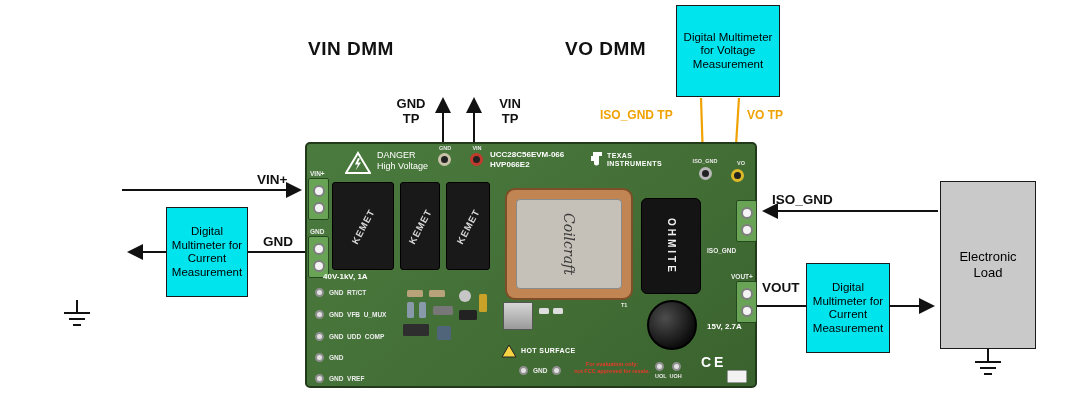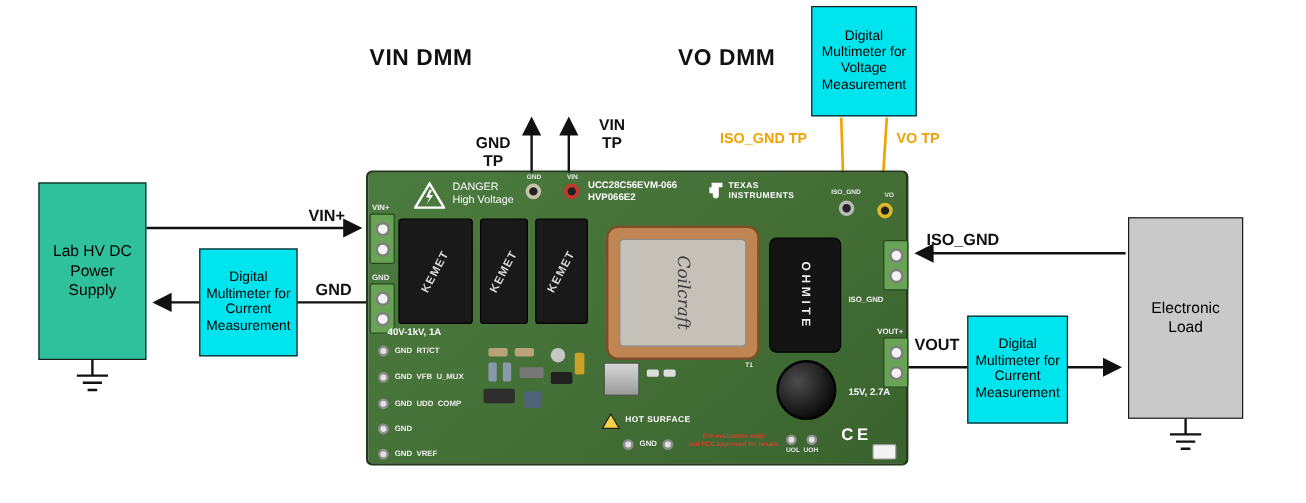--- a/index.html
+++ b/index.html
@@ -80,35 +80,32 @@
       <line x1="757" y1="306" x2="932" y2="306" marker-end="url(#ab)"></line>
       <path d="M77,300 V313 M64,313 H90 M69,319 H85 M73,325 H81"></path>
       <path d="M988,349 V362 M975,362 H1001 M980,368 H996 M984,374 H992"></path>
     </g>
     <g stroke="#f0a202" stroke-width="2.2" fill="none">
       <line x1="701" y1="98" x2="703" y2="159" marker-end="url(#ao)"></line>
       <line x1="739" y1="98" x2="735" y2="161" marker-end="url(#ao)"></line>
     </g>
   </svg>
 
-  <div class="block teal" style="left:32px; top:152px; width:90px; height:148px;">
-    <span>Lab HV DC Power Supply</span>
-  </div>
   <div class="block cyan" style="left:166px; top:207px; width:82px; height:90px;">
     <span>Digital Multimeter for Current Measurement</span>
   </div>
   <div class="wirelabel" style="left:257px; top:172px;">VIN+</div>
   <div class="wirelabel" style="left:263px; top:234px;">GND</div>
 
   <div class="biglabel" style="left:308px; top:38px;">VIN DMM</div>
-  <div class="tplabel" style="left:390px; top:111px; width:42px;">GND TP</div>
+  <div class="tplabel" style="left:390px; top:96px; width:42px;">GND TP</div>
   <div class="tplabel" style="left:490px; top:96px; width:40px;">VIN TP</div>
 
   <div class="biglabel" style="left:565px; top:38px;">VO DMM</div>
-  <div class="block cyan" style="left:676px; top:5px; width:88px; height:92px;">
+  <div class="block cyan" style="left:676px; top:5px; width:104px; height:92px;">
     <span>Digital Multimeter for Voltage Measurement</span>
   </div>
   <div class="tplabel orange" style="left:600px; top:108px;">ISO_GND TP</div>
   <div class="tplabel orange" style="left:747px; top:108px;">VO TP</div>
 
   <div class="block grayb" style="left:940px; top:181px; width:96px; height:168px;">
     <span>Electronic Load</span>
   </div>
   <div class="block cyan" style="left:806px; top:263px; width:84px; height:90px;">
     <span>Digital Multimeter for Current Measurement</span>

